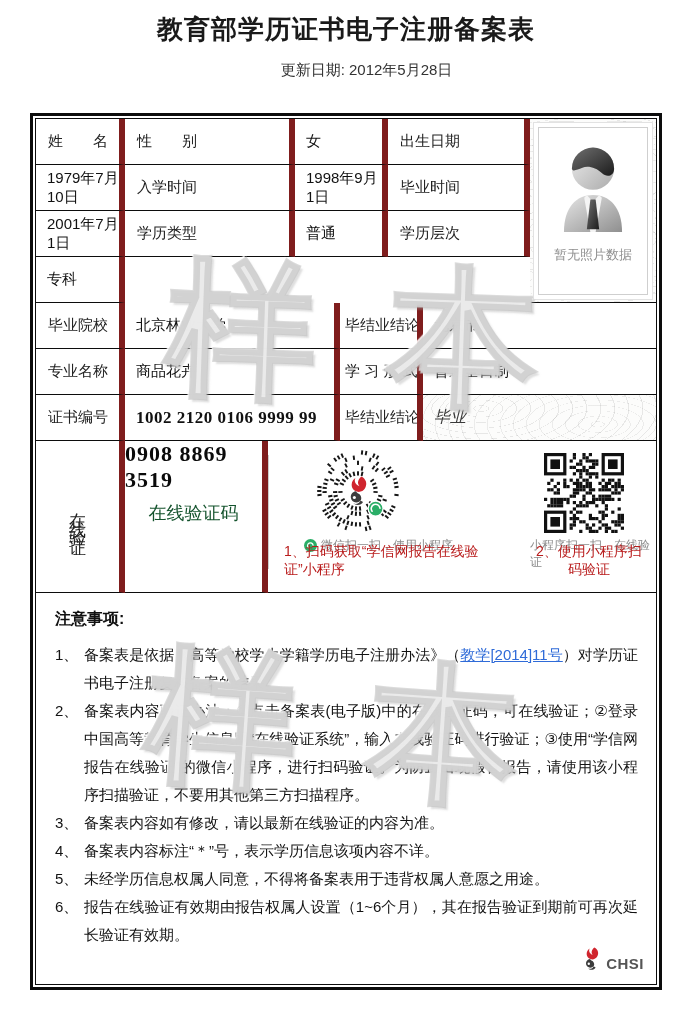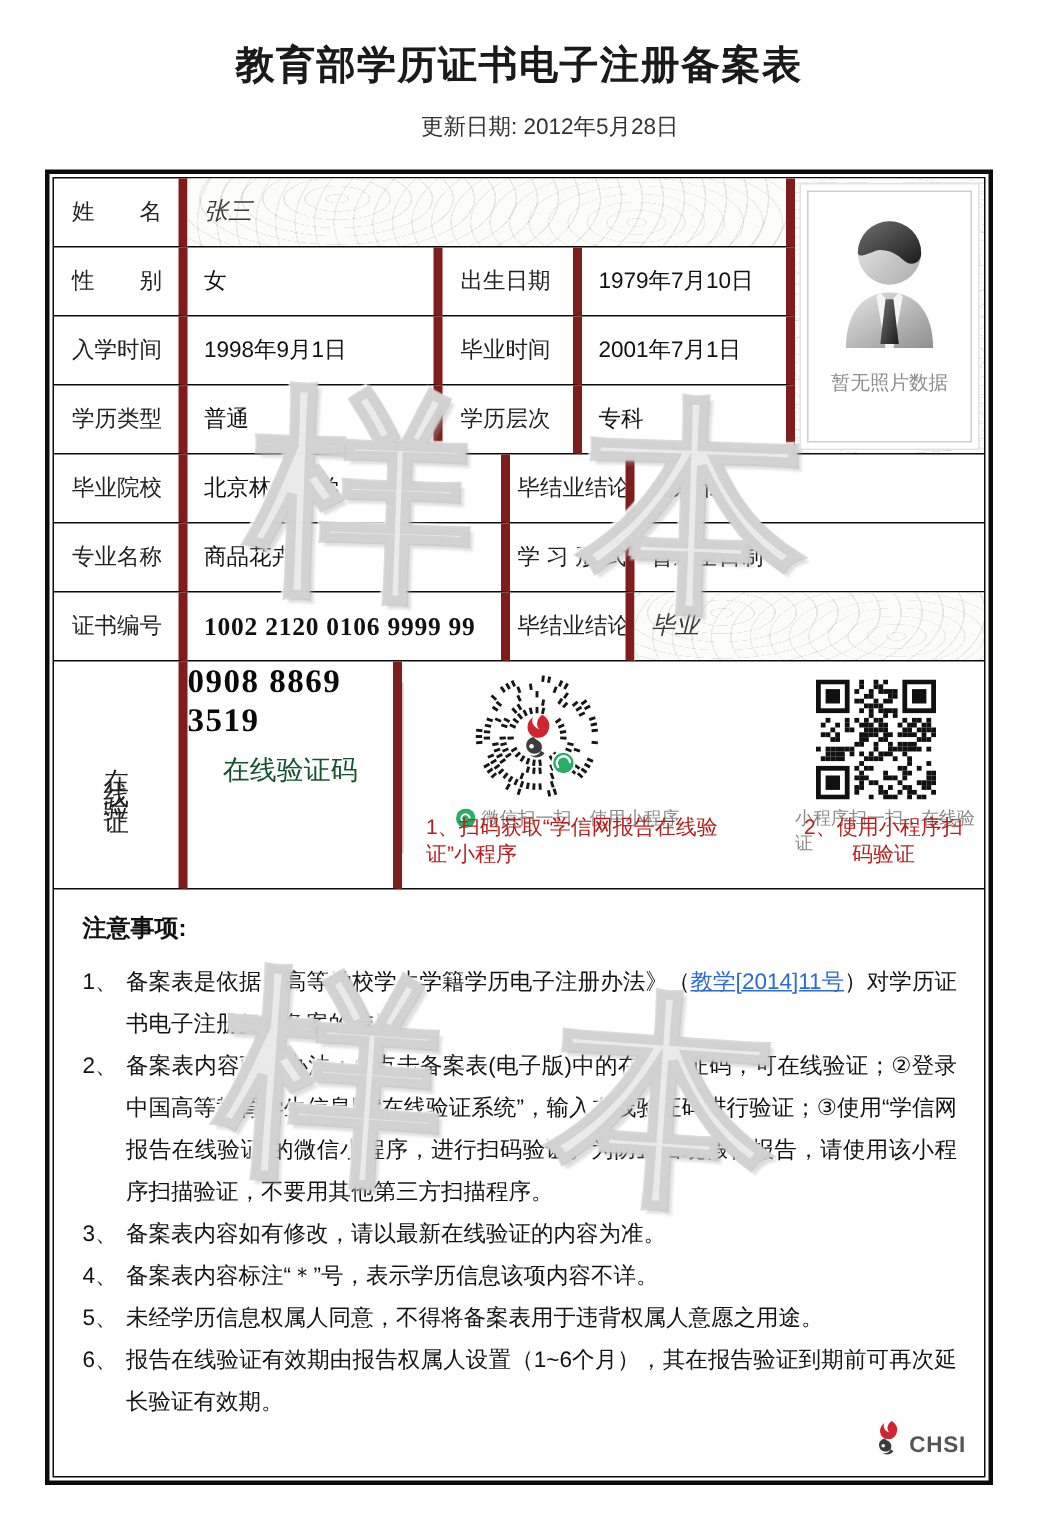--- a/index.html
+++ b/index.html
@@ -2,21 +2,21 @@
 <html><head>
 <meta charset="utf-8">
 <style>
   * { margin:0; padding:0; box-sizing:border-box; }
   html,body { background:#fff; }
   body {
     width:692px; height:1024px; position:relative; overflow:hidden;
     font-family:"Liberation Sans","DejaVu Sans",sans-serif; color:#111;
   }
   .title {
-    margin-top:26px; text-align:center; font-size:26px; font-weight:bold;
+    margin-top:12px; text-align:center; font-size:26px; font-weight:bold;
     color:#1a1a1a; letter-spacing:1px;
   }
   .subtitle { margin-top:14px; text-align:center; font-size:15px; color:#333;margin-left:41px; }
 
   .sheet {
     position:absolute; left:30px; top:113px; width:632px; height:877px;
     border:3px solid #0c0c0c; padding:2px; background:#fff;
   }
   .sheet-inner {
     border:1px solid #0c0c0c; height:100%; position:relative;
@@ -125,21 +125,20 @@
   <div class="subtitle"><span>更新日期: </span><span>2012年5月28日</span></div>
 
   <div class="sheet">
     <div class="sheet-inner">
 
       <div class="wm wm1">样本</div>
       <div class="wm wm2">样本</div>
 
       <div class="grid gtop">
         <div class="cell lbl">姓　　名</div>
-        <div class="cell val pattern script" style="grid-column:2/5">张三</div>
         <div class="cell noR pattern photo-cell">
           <div class="photo-frame">
             <svg viewBox="0 0 90 100" width="80" height="88">
               <circle cx="45" cy="28" r="24" fill="url(#gHead)"></circle>
               <path d="M21 28 A24 24 0 0 1 69 28 C69 36 61 39 55 33 C49 27 39 24 33 27 C27 29 22 32 21 28 Z" fill="url(#gDark)"></path>
               <path d="M12 100 C12 72 26 58 45 58 C64 58 78 72 78 100 Z" fill="url(#gBody)"></path>
               <path d="M38 58 L45 66 L52 58 L55 61 L48 100 L42 100 L35 61 Z" fill="#f4f4f4"></path>
               <path d="M42 63 L48 63 L52 97 L38 97 Z" fill="url(#gDark)"></path>
             </svg>
             <div class="photo-caption">暂无照片数据</div>

